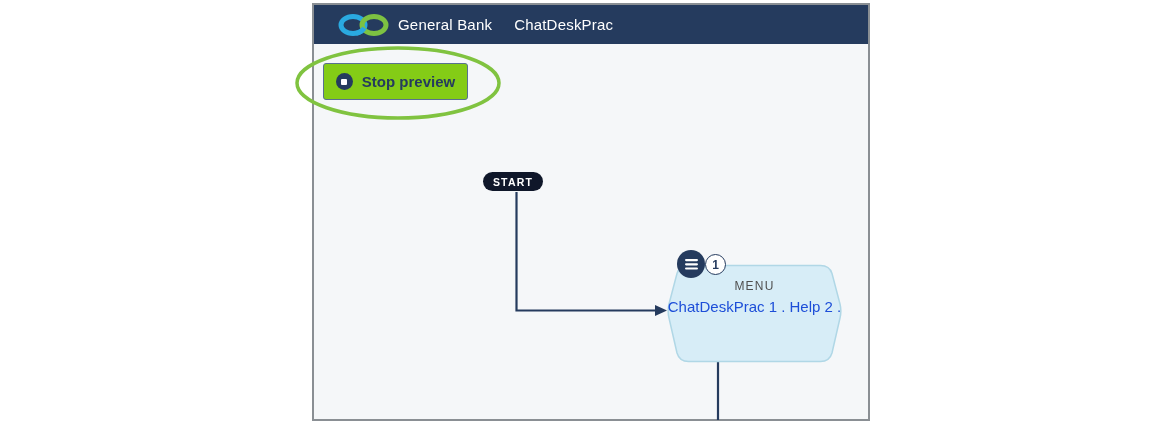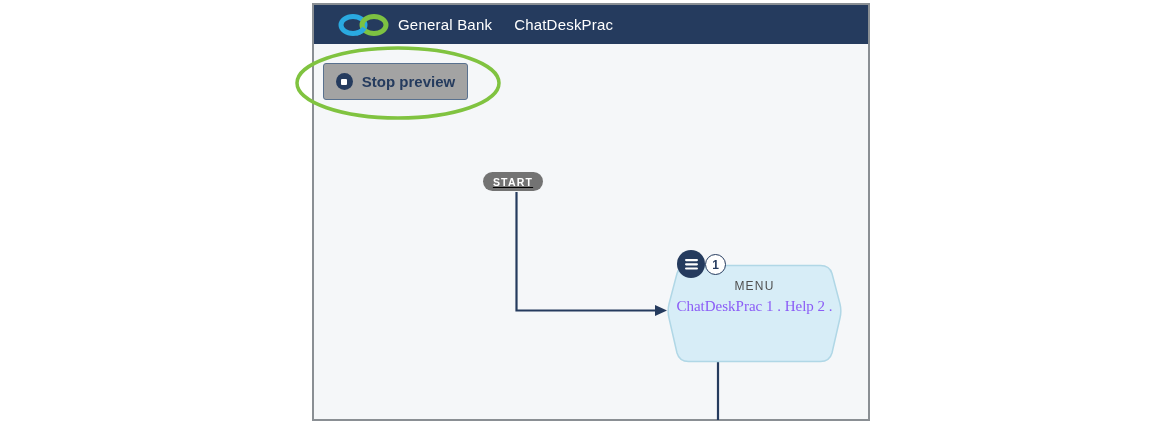--- a/index.html
+++ b/index.html
@@ -9,51 +9,51 @@
 
   
   .panel { position:absolute; left:312px; top:3px; width:558px; height:418px;
            border:2px solid #8a8f94; background:#f5f7f9; }
   .app-header { height:39px; background:#253b5e; display:flex; align-items:center; padding-left:24px; }
   .brand-name { color:#ffffff; font-size:15px; font-weight:400; margin-left:9px; letter-spacing:0.2px; }
   .app-title  { color:#ffffff; font-size:15px; font-weight:400; margin-left:22px; letter-spacing:0.2px; }
 
   
   .stop-btn { position:absolute; left:323px; top:63px; width:145px; height:37px;
-              background:#a3a3a3; border:1px solid #59718f; border-radius:3px;
+              background:#84cc16; border:1px solid #59718f; border-radius:3px;
               display:flex; align-items:center; justify-content:center; gap:9px;
               cursor:pointer; z-index:4;text-align:center; }
   .stop-icon { width:17px; height:17px; background:#253b5e; border-radius:50%;
                display:flex; align-items:center; justify-content:center; }
   .stop-icon-square { width:6px; height:6px; background:#ffffff; border-radius:1px; }
   .stop-label { font-size:15px; font-weight:700; color:#253b5e; }
 
   
   .annotation-svg { position:absolute; left:294px; top:45px; z-index:6; pointer-events:none; }
   .flow-lines-svg { position:absolute; left:313px; top:44px; z-index:1; pointer-events:none; }
 
   
   .start-node { position:absolute; left:483px; top:172px; width:60px; height:19px;
-                background:#737373; border-radius:10px; display:flex; align-items:center;
-                justify-content:center; z-index:2; cursor:pointer;text-decoration:underline; }
+                background:#0f172a; border-radius:10px; display:flex; align-items:center;
+                justify-content:center; z-index:2; cursor:pointer; }
   .start-label { color:#ffffff; font-size:10.5px; font-weight:700; letter-spacing:1.2px; }
 
   
   .menu-node { position:absolute; left:666px; top:250px; width:177px; height:113px; z-index:2; cursor:pointer; }
   .node-shape-svg { position:absolute; left:0; top:14px; }
   .node-type-icon { position:absolute; left:11px; top:0; width:28px; height:28px;
                     background:#253b5e; border-radius:50%; display:flex; align-items:center;
                     justify-content:center; z-index:3; }
   .node-count-badge { position:absolute; left:39px; top:4px; width:21px; height:21px;
                       background:#ffffff; border:1.5px solid #253b5e; border-radius:50%;
                       display:flex; align-items:center; justify-content:center;
                       font-size:12px; font-weight:700; color:#253b5e; z-index:2; }
   .node-texts { position:absolute; left:0; top:29px; width:100%; text-align:center; z-index:2; }
   .node-type-label { font-size:12px; font-weight:400; color:#4f4f4f; letter-spacing:1.2px; }
-  .node-title { margin-top:3px; font-size:15px; color:#8b5cf6; line-height:21px;font-family:Liberation Serif, serif; }
+  .node-title { margin-top:3px; font-size:15px; color:#1d4ed8; line-height:21px; }
 </style>
 </head>
 <body>
 
 <div class="screen">
 
   <div class="panel">
 
     <div class="app-header">
       <svg width="51" height="22" viewBox="0 0 51 22">

